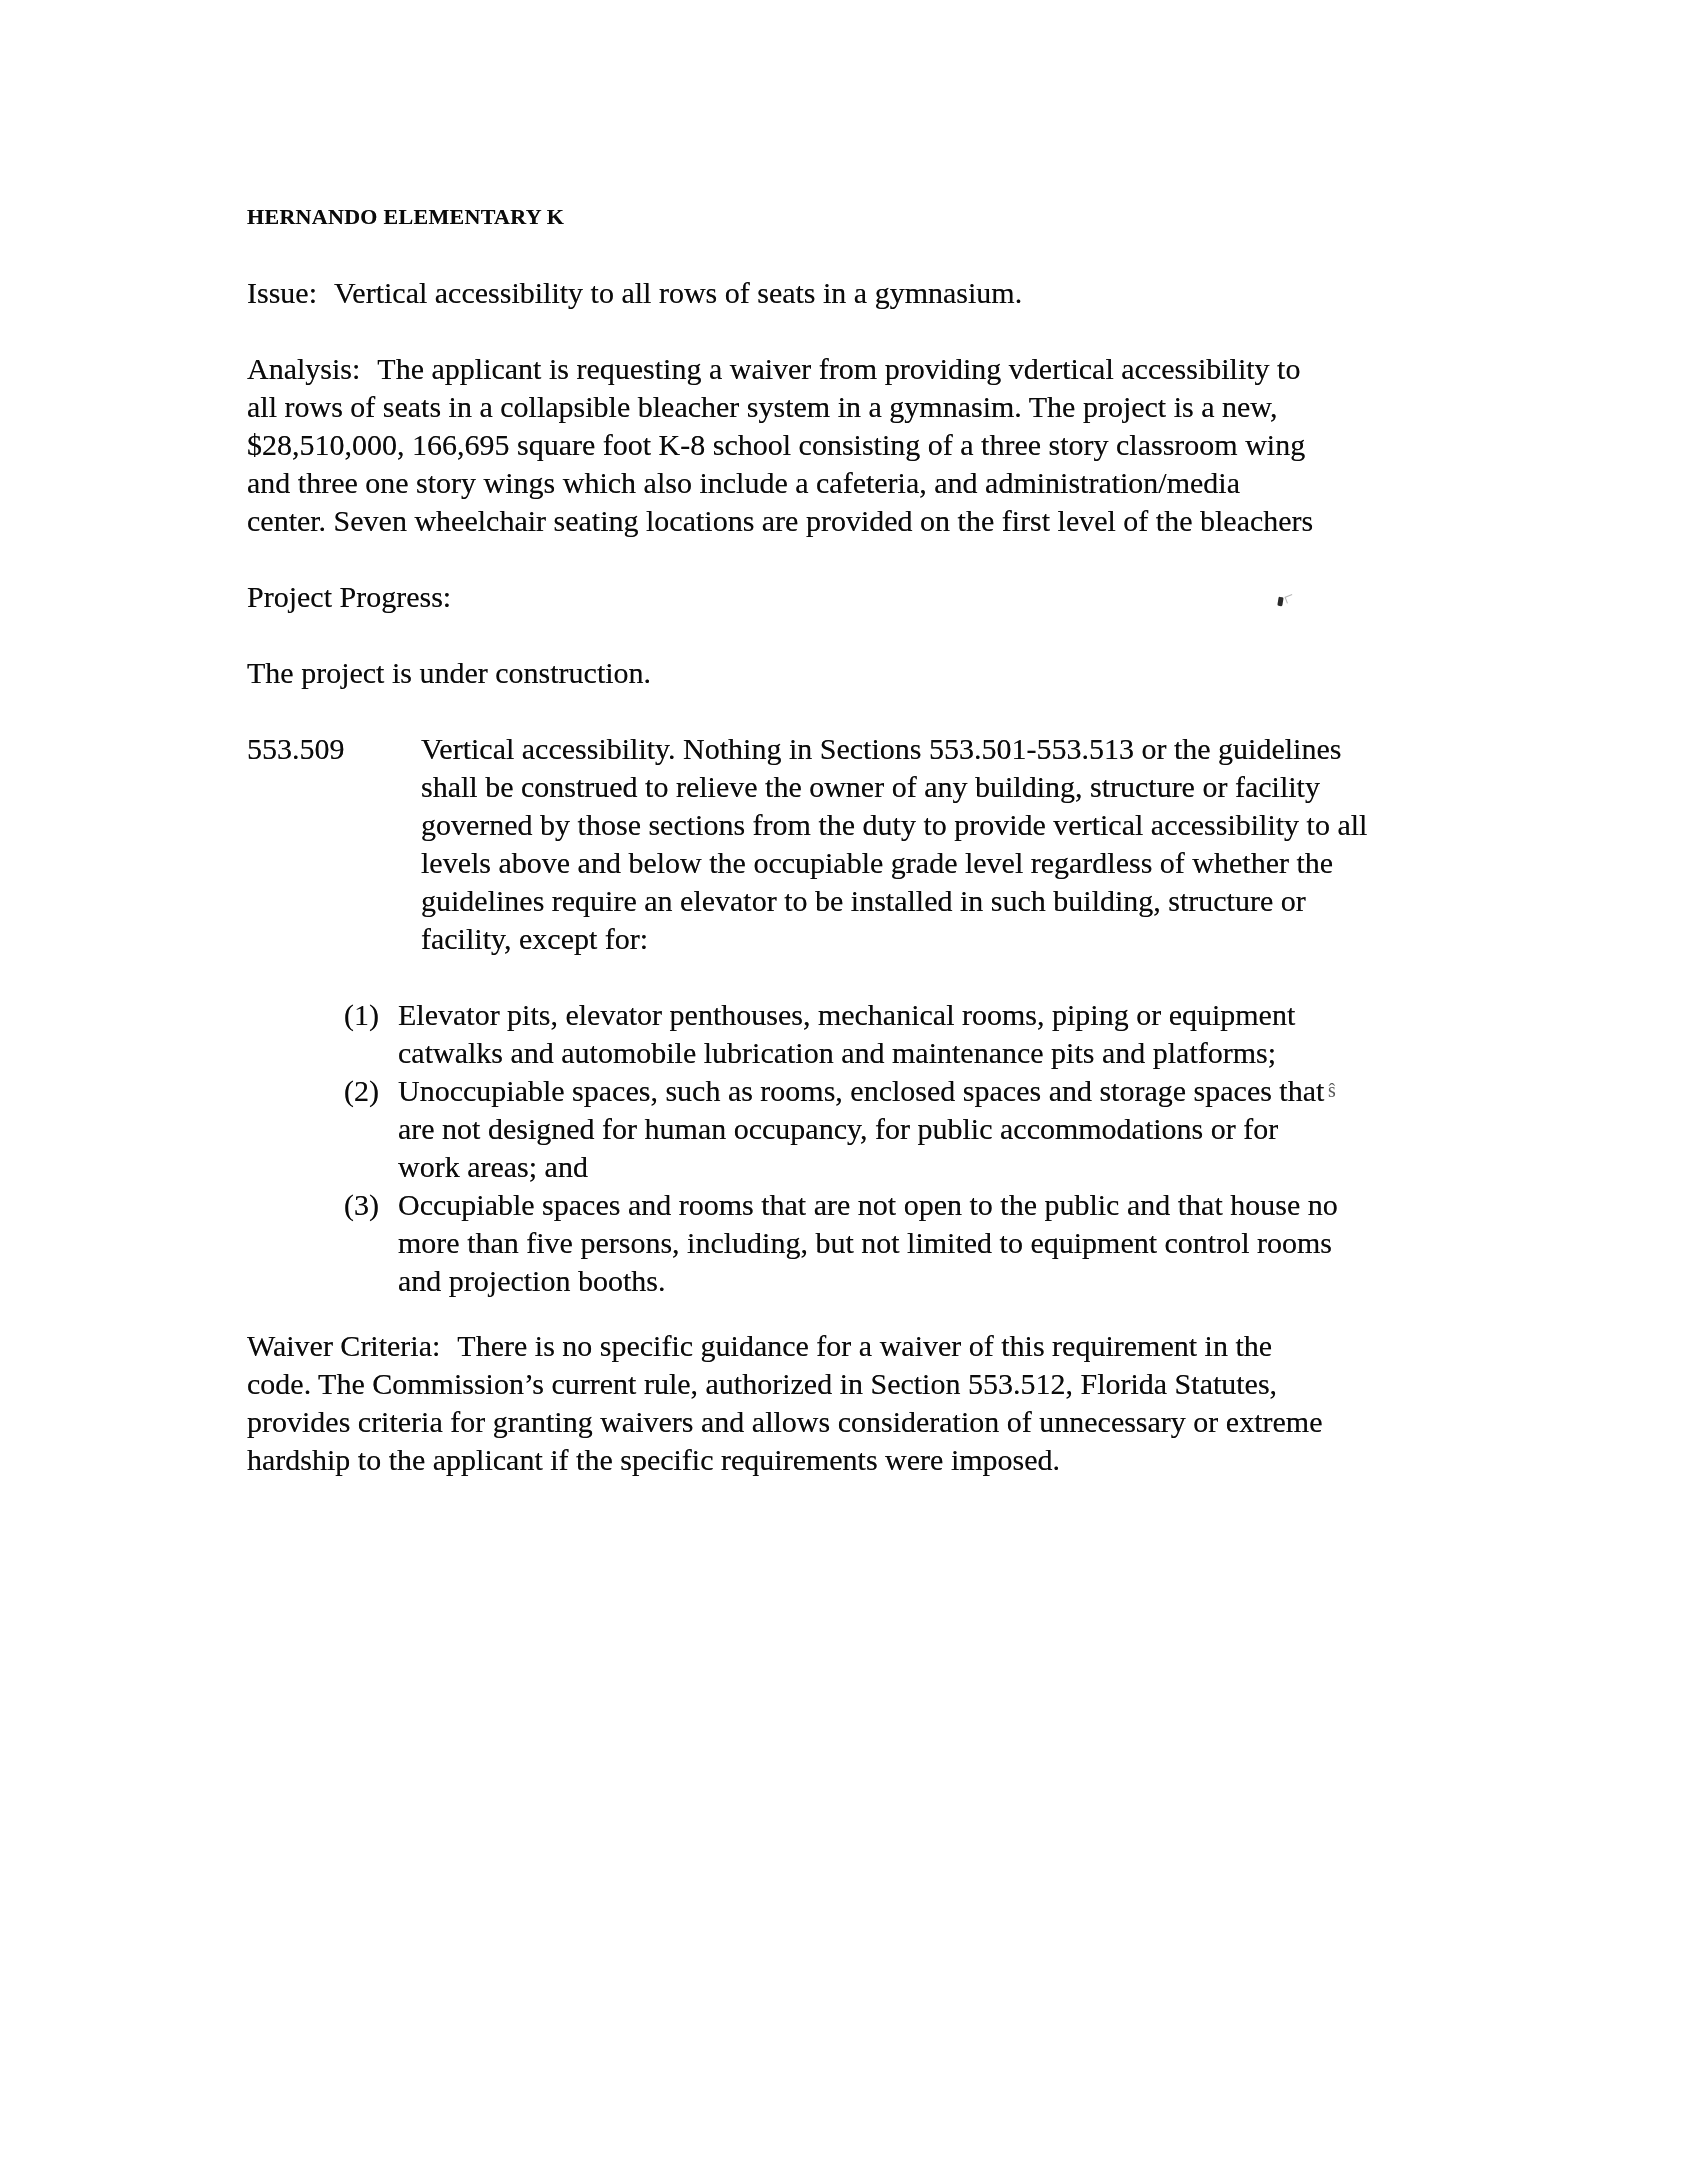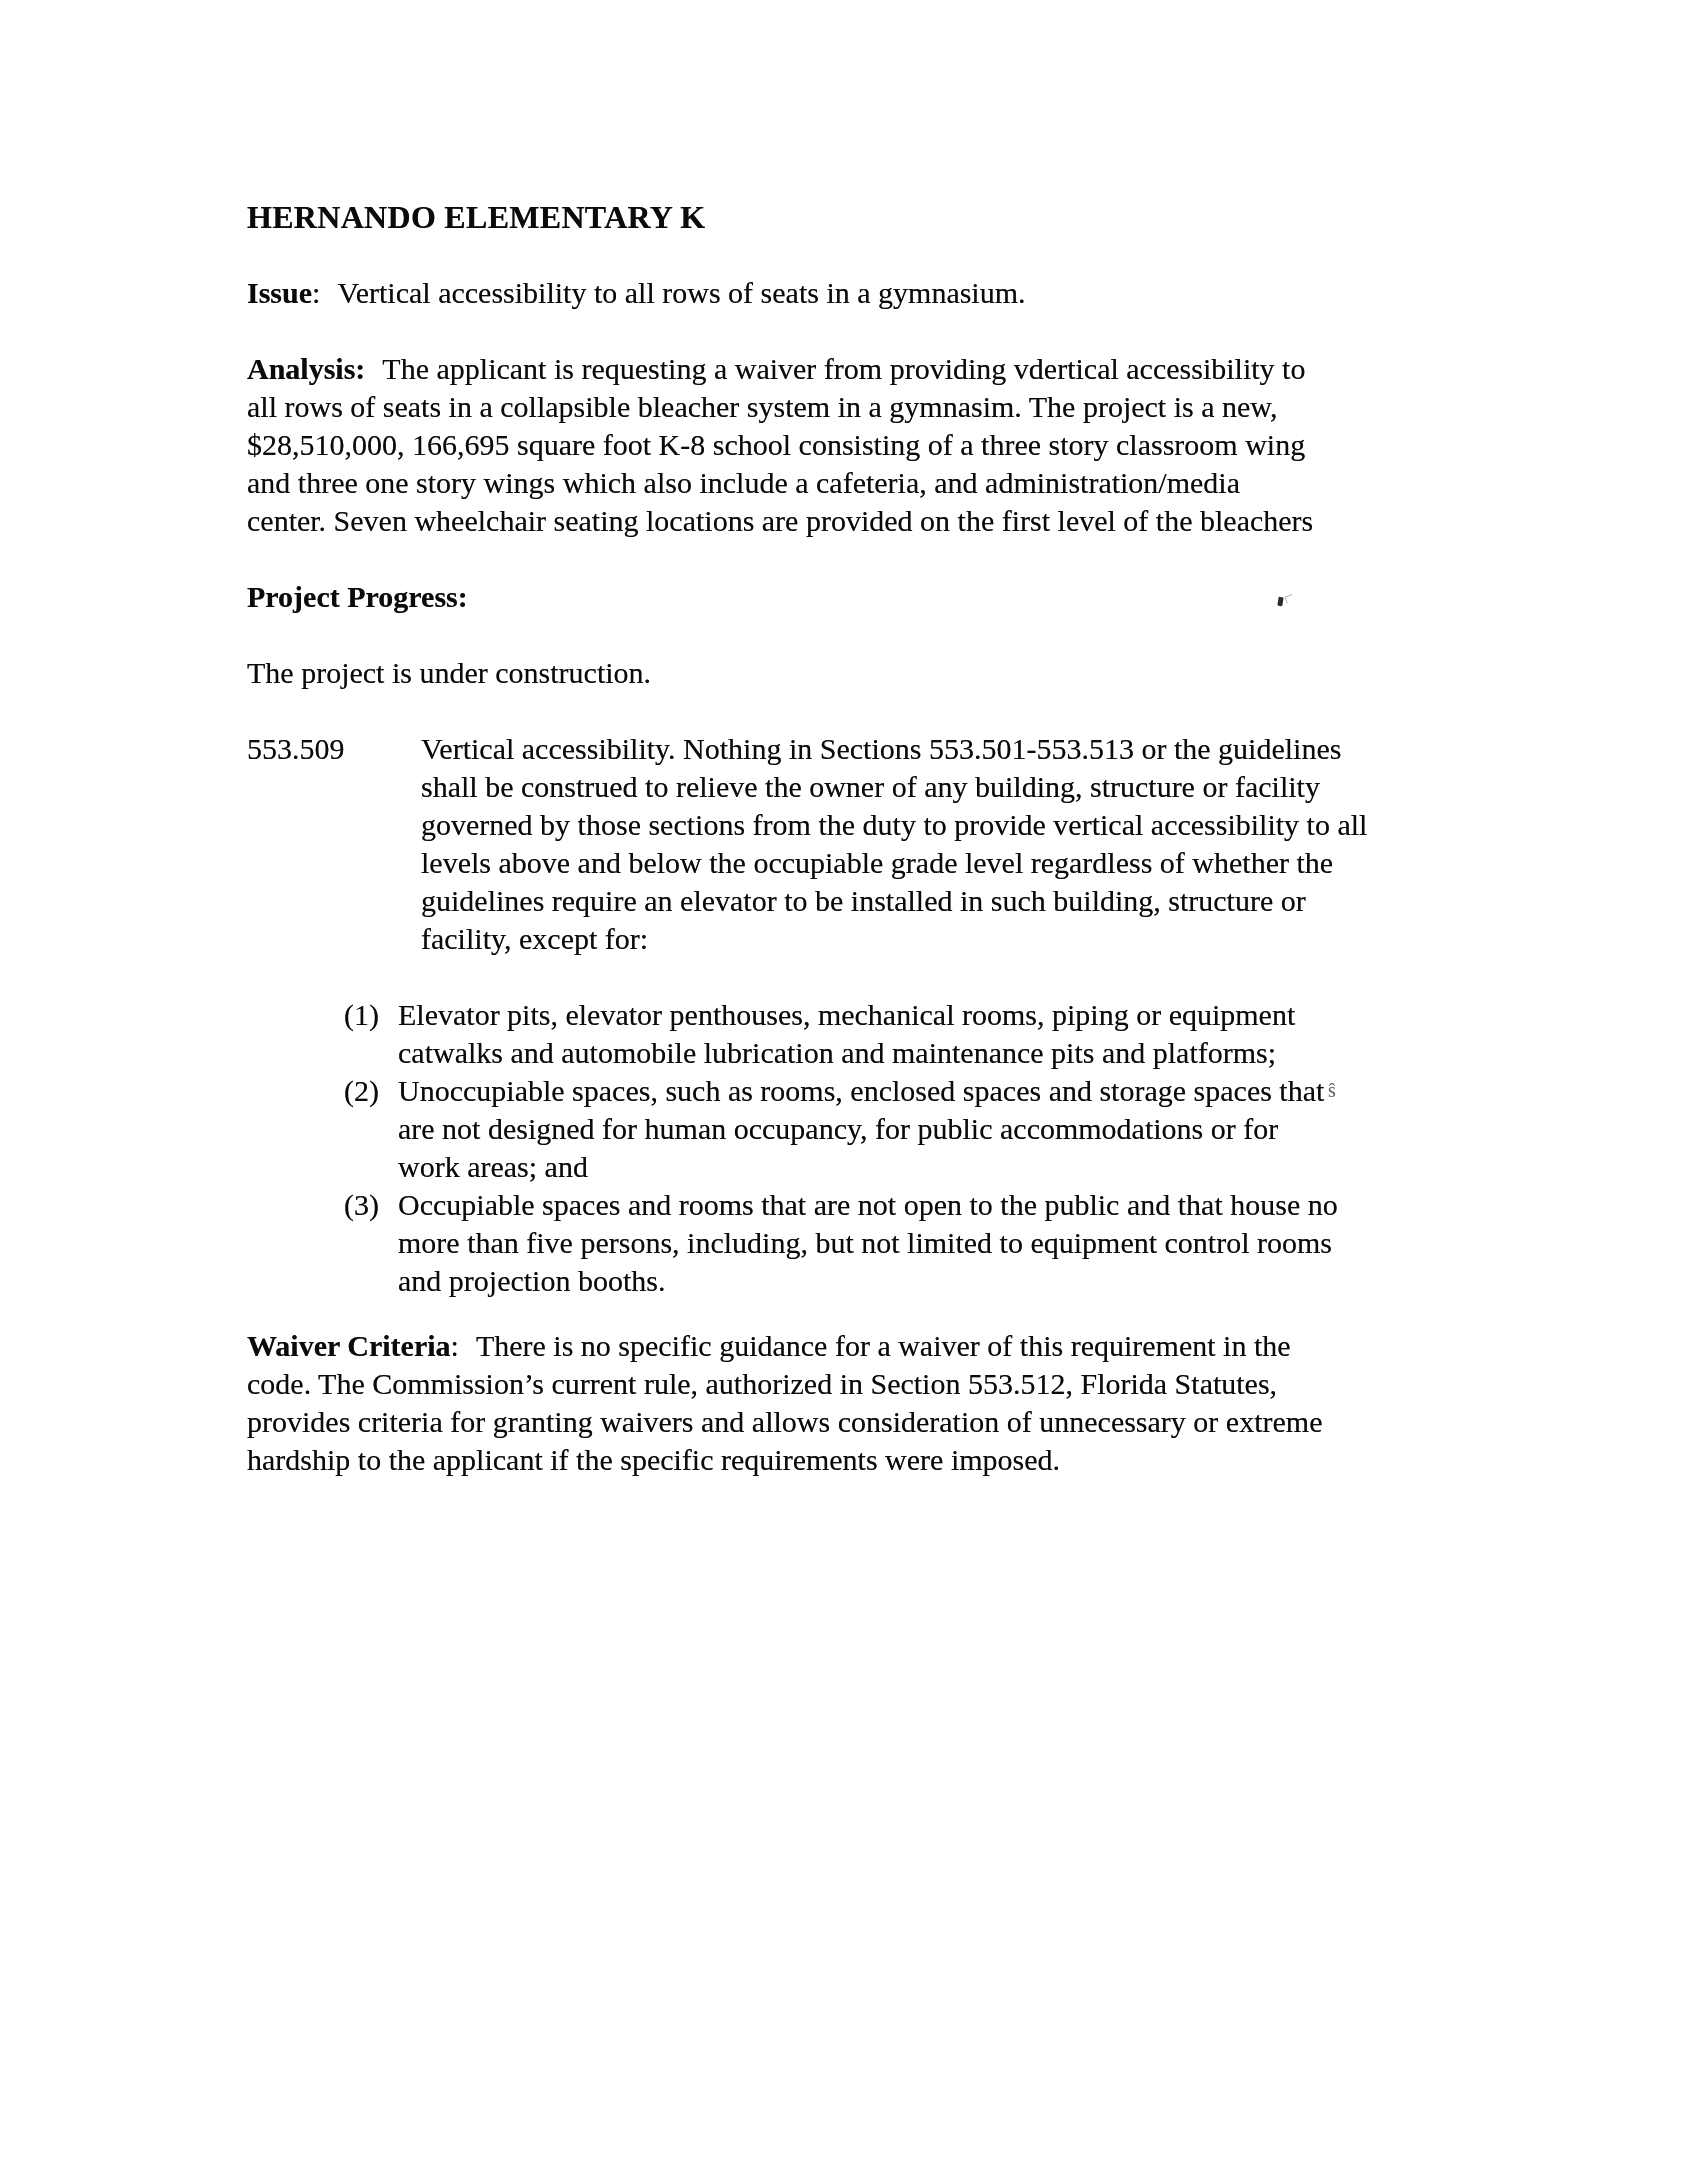--- a/index.html
+++ b/index.html
@@ -20,26 +20,26 @@
     position: absolute;
     left: 247px;
     top: 198px;
     width: 1257px;
     font-size: 30px;
     line-height: 38px;
     text-shadow: 0 0 0.4px rgba(0,0,0,0.55);
   }
   .para { margin: 0 0 38px 0; }
   .title {
-    font-size: 32px;
+    font-size: 22px;
     font-weight: bold;
     letter-spacing: 0.3px;
     margin: 0 0 38px 0;
   }
-  .b { font-weight: bold; }
+  .b { font-weight: normal; }
   .txt { white-space: pre-line; }
   .after-label { margin-left: 17px; }
   
   .statute {
     display: flex;
     align-items: flex-start;
     margin: 0 0 38px 0;
     gap: 48px;
   }
   .statute-num {

